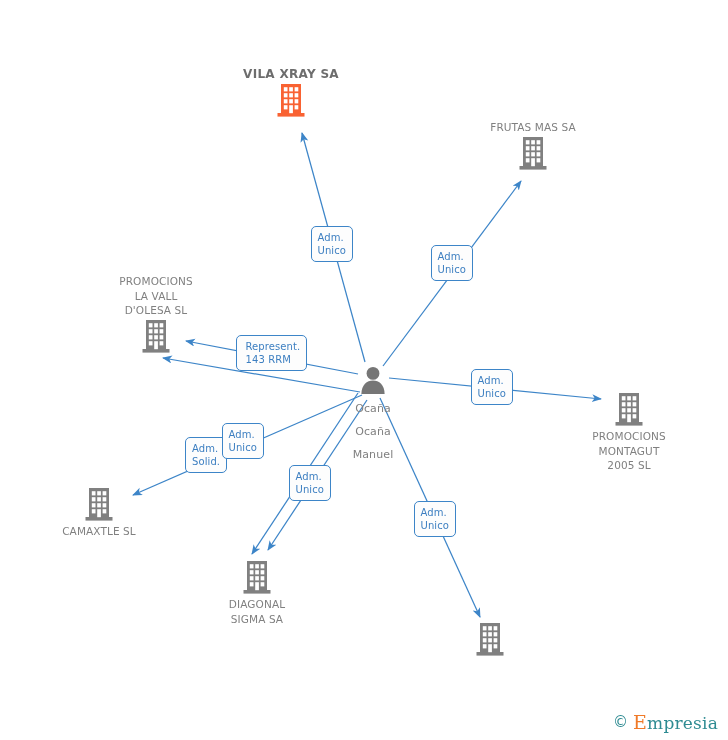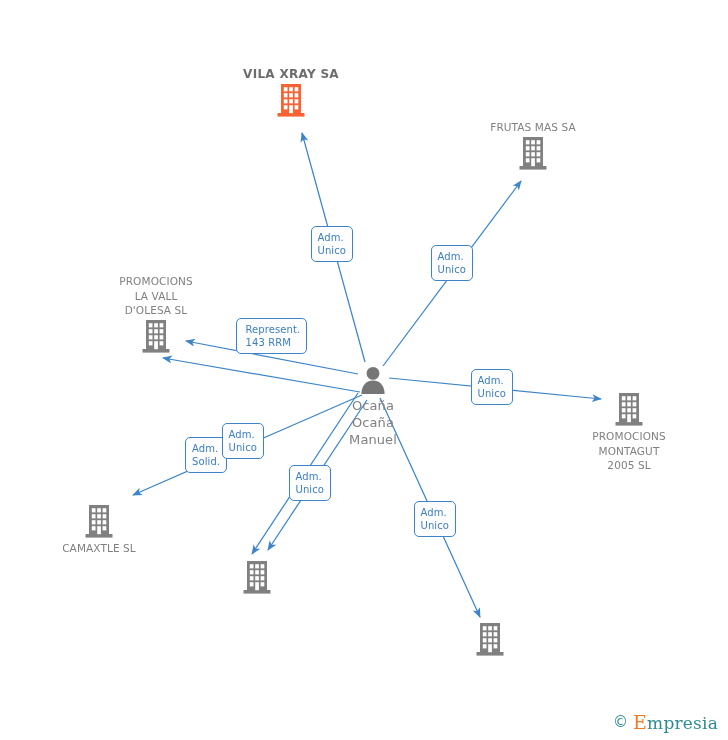--- a/index.html
+++ b/index.html
@@ -41,22 +41,22 @@
     color:#808080;
     letter-spacing:.1px;
     white-space:pre-line;
   }
   .node.caption-top .caption{margin-bottom:2px;}
   .node.caption-bottom .caption{margin-top:2px;}
 
   
   .node.person .caption{
     color:#808080;
-    font-size:13px;
-    line-height:17px;
+    font-size:11px;
+    line-height:23px;
   }
   .node.highlight .caption{
     color:#6d6d6d;
     font-weight:bold;
     font-size:12px;
     letter-spacing:.3px;
   }
 
   
   .elabel{
@@ -210,21 +210,21 @@
             <rect x="13.2" y="15.2" width="3.7" height="4.2" fill="#ffffff"></rect>
             <rect x="18.6" y="15.2" width="3.7" height="4.2" fill="#ffffff"></rect>
             <rect x="7.8" y="21.2" width="3.7" height="4.2" fill="#ffffff"></rect>
             <rect x="18.6" y="21.2" width="3.7" height="4.2" fill="#ffffff"></rect>
             <rect x="13.2" y="21.2" width="3.7" height="8" fill="#ffffff"></rect>
           </svg></span>
         <span class="caption">PROMOCIONS
 MONTAGUT
 2005 SL</span>
       </div>
-      <div class="node caption-bottom" style="left: 99px; top: 505px; text-align: center;">
+      <div class="node caption-bottom" style="left: 99px; top: 488px; text-align: center;">
         <span class="glyph"><svg width="30" height="34" viewBox="0 0 30 34">
             <rect x="5" y="0" width="20" height="30" fill="#808080"></rect>
             <rect x="1.5" y="29" width="27" height="3.6" fill="#808080"></rect>
             <rect x="7.8" y="3.2" width="3.7" height="4.2" fill="#ffffff"></rect>
             <rect x="13.2" y="3.2" width="3.7" height="4.2" fill="#ffffff"></rect>
             <rect x="18.6" y="3.2" width="3.7" height="4.2" fill="#ffffff"></rect>
             <rect x="7.8" y="9.2" width="3.7" height="4.2" fill="#ffffff"></rect>
             <rect x="13.2" y="9.2" width="3.7" height="4.2" fill="#ffffff"></rect>
             <rect x="18.6" y="9.2" width="3.7" height="4.2" fill="#ffffff"></rect>
             <rect x="7.8" y="15.2" width="3.7" height="4.2" fill="#ffffff"></rect>
@@ -246,20 +246,22 @@
             <rect x="7.8" y="9.2" width="3.7" height="4.2" fill="#ffffff"></rect>
             <rect x="13.2" y="9.2" width="3.7" height="4.2" fill="#ffffff"></rect>
             <rect x="18.6" y="9.2" width="3.7" height="4.2" fill="#ffffff"></rect>
             <rect x="7.8" y="15.2" width="3.7" height="4.2" fill="#ffffff"></rect>
             <rect x="13.2" y="15.2" width="3.7" height="4.2" fill="#ffffff"></rect>
             <rect x="18.6" y="15.2" width="3.7" height="4.2" fill="#ffffff"></rect>
             <rect x="7.8" y="21.2" width="3.7" height="4.2" fill="#ffffff"></rect>
             <rect x="18.6" y="21.2" width="3.7" height="4.2" fill="#ffffff"></rect>
             <rect x="13.2" y="21.2" width="3.7" height="8" fill="#ffffff"></rect>
           </svg></span>
+        <span class="caption">DIAGONAL
+SIGMA SA</span>
       </div>
       <div class="node caption-bottom" style="left: 490px; top: 623px;">
         <span class="glyph"><svg width="30" height="34" viewBox="0 0 30 34">
             <rect x="5" y="0" width="20" height="30" fill="#808080"></rect>
             <rect x="1.5" y="29" width="27" height="3.6" fill="#808080"></rect>
             <rect x="7.8" y="3.2" width="3.7" height="4.2" fill="#ffffff"></rect>
             <rect x="13.2" y="3.2" width="3.7" height="4.2" fill="#ffffff"></rect>
             <rect x="18.6" y="3.2" width="3.7" height="4.2" fill="#ffffff"></rect>
             <rect x="7.8" y="9.2" width="3.7" height="4.2" fill="#ffffff"></rect>
             <rect x="13.2" y="9.2" width="3.7" height="4.2" fill="#ffffff"></rect>
@@ -271,21 +273,21 @@
             <rect x="18.6" y="21.2" width="3.7" height="4.2" fill="#ffffff"></rect>
             <rect x="13.2" y="21.2" width="3.7" height="8" fill="#ffffff"></rect>
           </svg></span>
       </div>
     </div>
   <div id="labels-layer">
       <div class="elabel" style="left: 310.5px; top: 226px;">Adm.
 Unico</div>
       <div class="elabel" style="left: 430.5px; top: 245px;">Adm.
 Unico</div>
-      <div class="elabel" style="left: 235.5px; top: 318px; padding-left: 9px;">Represent.
+      <div class="elabel" style="left: 235.5px; top: 335px; padding-left: 9px;">Represent.
 143 RRM</div>
       <div class="elabel" style="left: 470.5px; top: 369px;">Adm.
 Unico</div>
       <div class="elabel" style="left: 185px; top: 437px;">Adm.
 Solid.</div>
       <div class="elabel" style="left: 221.5px; top: 423px;">Adm.
 Unico</div>
       <div class="elabel" style="left: 288.5px; top: 465px;">Adm.
 Unico</div>
       <div class="elabel" style="left: 413.5px; top: 501px;">Adm.

